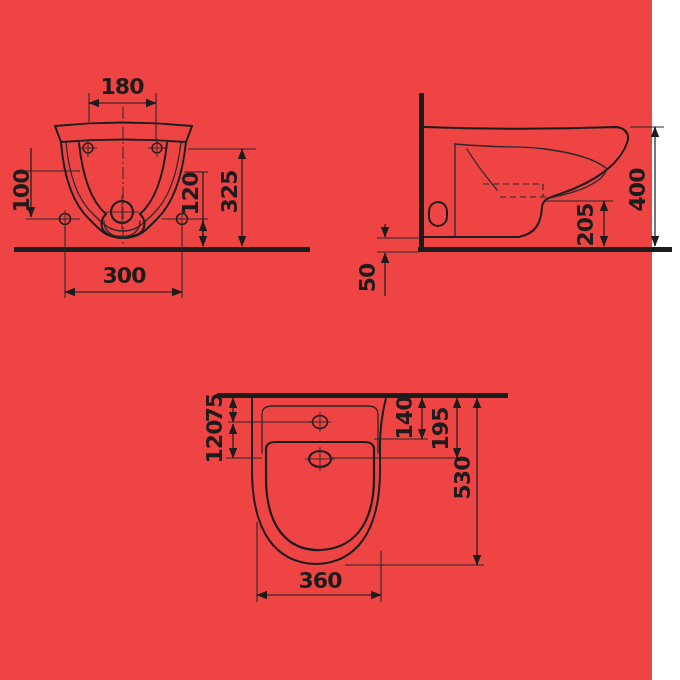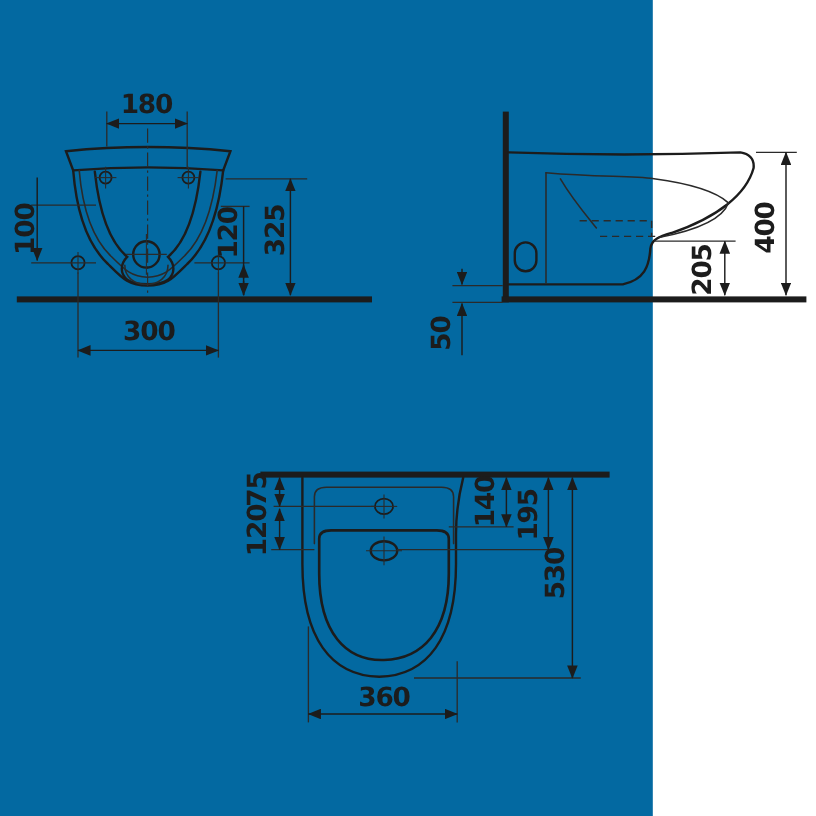--- a/index.html
+++ b/index.html
@@ -1,19 +1,19 @@
 <!DOCTYPE html>
 <html><head>
 <meta charset="utf-8">
 <style>
   html, body { margin: 0; padding: 0; background: #ffffff; }
   .canvas {
     position: relative;
-    width: 544px; height: 680px;
-    background: #0369a1;
+    width: 652px; height: 680px;
+    background: #ef4444;
     font-family: "DejaVu Sans", "Liberation Sans", sans-serif;
   }
   svg { display: block; }
   .dim-label {
     font-family: "DejaVu Sans", "Liberation Sans", sans-serif;
     font-weight: bold;
     font-size: 22px;
     letter-spacing: -1px;
     fill: #1c1c1c;
   }

